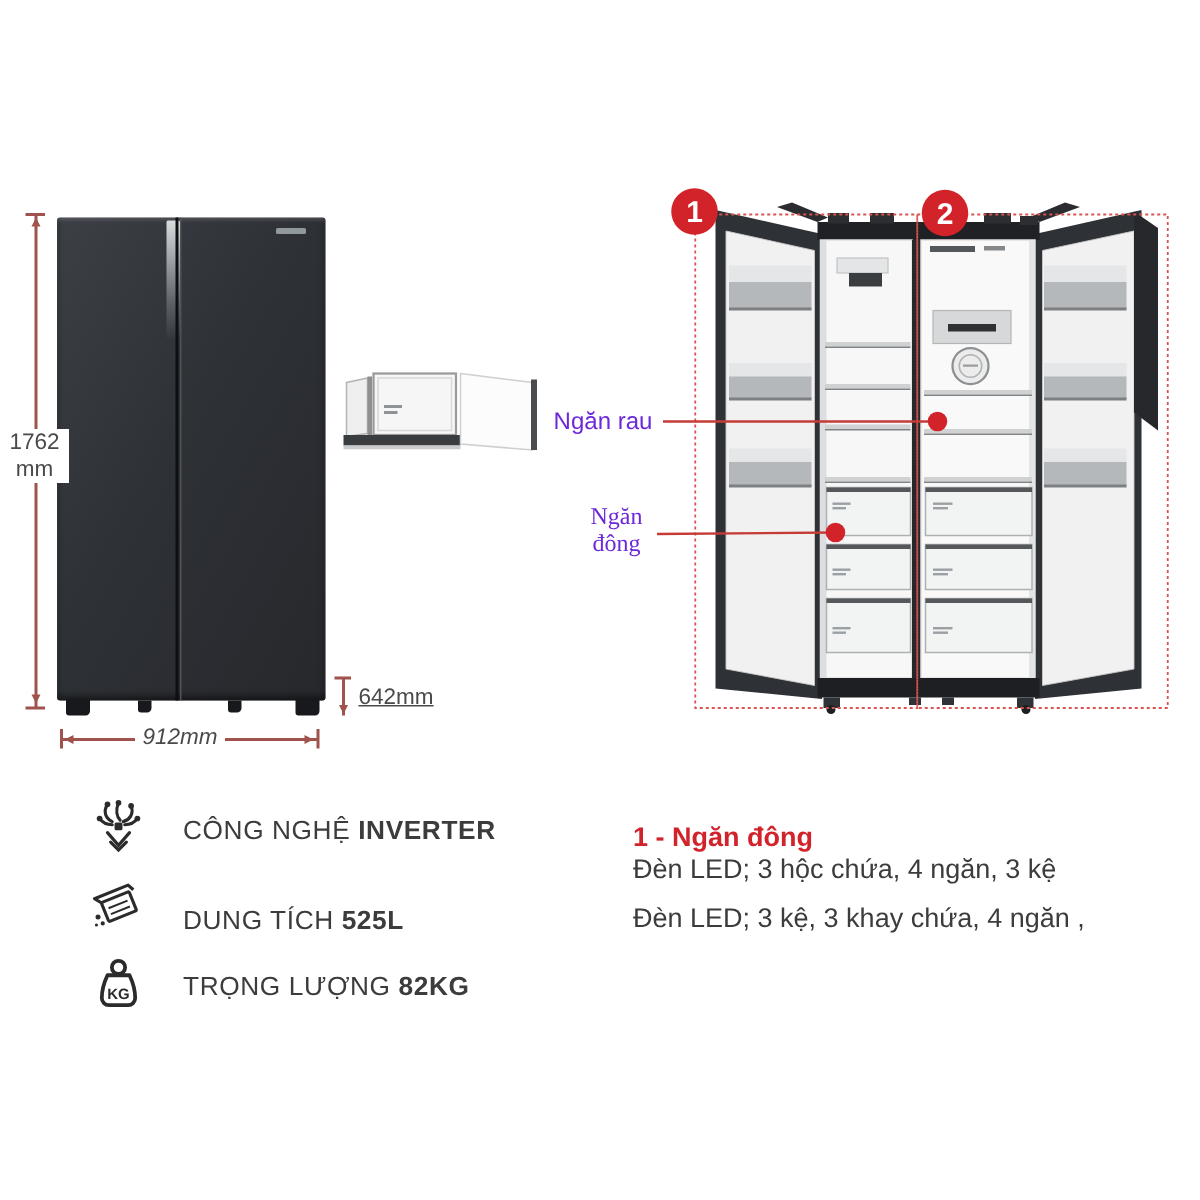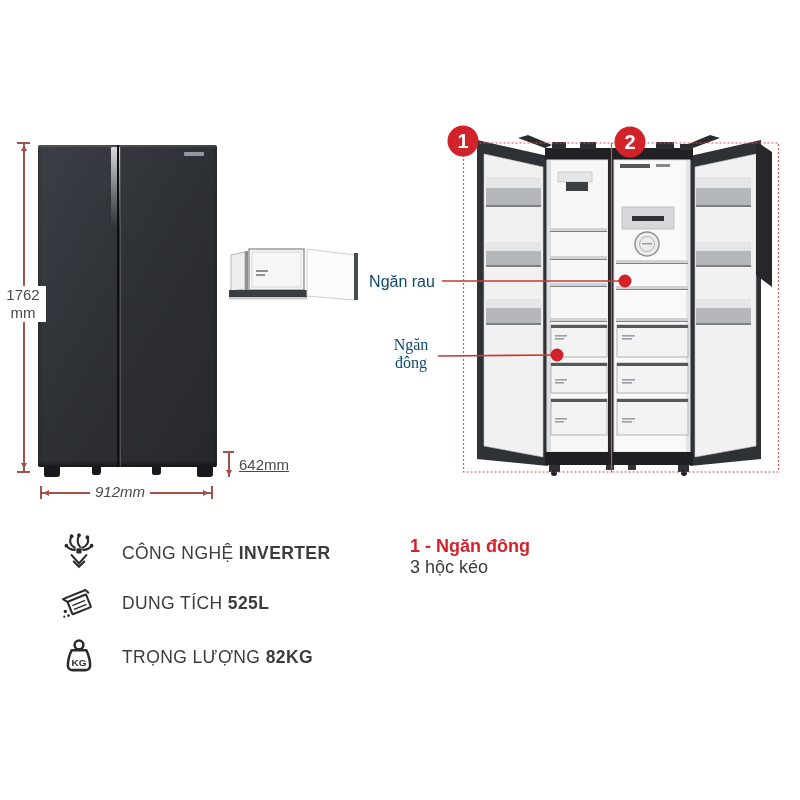--- a/index.html
+++ b/index.html
@@ -29,32 +29,32 @@
 
   
   .dim-line{background:#a0524c;}
   .dim-text{color:#4a4a4a;font-size:15px;line-height:18px;background:#ffffff;}
   .arrow-up{width:0;height:0;border-left:3px solid transparent;border-right:3px solid transparent;border-bottom:6px solid #a0524c;}
   .arrow-down{width:0;height:0;border-left:3px solid transparent;border-right:3px solid transparent;border-top:6px solid #a0524c;}
   .arrow-left{width:0;height:0;border-top:3px solid transparent;border-bottom:3px solid transparent;border-right:6px solid #a0524c;}
   .arrow-right{width:0;height:0;border-top:3px solid transparent;border-bottom:3px solid transparent;border-left:6px solid #a0524c;}
 
   
-  .callout-label{color:#0c4a6e;font-size:16px;line-height:18px;white-space:pre-line;text-align:center;}
+  .callout-label{color:#6d28d9;font-size:16px;line-height:18px;white-space:pre-line;text-align:center;}
 
   
   .feature-row{display:flex;align-items:center;height:42px;}
   .feature-icon{width:42px;display:flex;justify-content:center;}
   .feature-text{margin-left:22px;font-size:17.5px;letter-spacing:.4px;color:#3c3c3c;white-space:nowrap;}
   .feature-text b{font-weight:bold;margin-top:40px;}
 
   
   .spec-title{font-size:18px;font-weight:bold;color:#d2232a;line-height:21px;}
   .spec-line{font-size:18px;color:#3c3c3c;line-height:21px;}
-  .spec-group{margin:0;}
+  .spec-group{margin:12px;}
 </style>
 </head>
 <body>
 
 <div class="abs fridge-body">
   <div class="abs fridge-handle-shine"></div>
   <div class="abs fridge-divider"></div>
   <div class="abs fridge-door-edge"></div>
   <div class="abs fridge-logo"></div>
 </div>
@@ -282,21 +282,21 @@
           <circle cx="28" cy="5" r="1.8"></circle>
         <circle cx="8" cy="13" r="1.8"></circle>
           <circle cx="32" cy="13" r="1.8"></circle>
         <rect x="17.5" y="15.5" width="5" height="5" rx="1"></rect>
       </g>
     </svg>
   </div>
   <div class="feature-text"><span>CÔNG NGHỆ </span><b>INVERTER</b></div>
 </div>
 
-<div class="abs feature-row" style="left:58px;top:582px;">
+<div class="abs feature-row" style="left:58px;top:582px;align-items:flex-end;">
   <div class="feature-icon">
     <svg width="42" height="42" viewBox="0 0 40 40">
       <g transform="rotate(-22 20 22)" fill="none" stroke="#2b2b2b" stroke-width="2" stroke-linejoin="round">
         <rect x="11" y="15" width="19" height="13" rx="1"></rect>
         <path d="M11 15 l-3 -4 h23 l2 4"></path>
         <path d="M14 20 h13 M14 24 h13" stroke-width="1.3"></path>
       </g>
       <g fill="#2b2b2b">
         <circle cx="7" cy="28" r="1.6"></circle>
           <circle cx="10" cy="32" r="1.3"></circle>
@@ -314,17 +314,18 @@
       <path d="M13 13.5 h14 c2.6 5.5 3.6 10.5 3.6 14.5 a4.5 4.5 0 0 1 -4.5 4.5 h-12.2 a4.5 4.5 0 0 1 -4.5 -4.5 c0 -4 1 -9 3.6 -14.5 z" fill="none" stroke="#2b2b2b" stroke-width="2.4" stroke-linejoin="round"></path>
       <text x="20" y="28.5" text-anchor="middle" font-size="9.5" font-weight="bold" fill="#2b2b2b" font-family="Liberation Sans, DejaVu Sans, sans-serif">KG</text>
     </svg>
   </div>
   <div class="feature-text"><span>TRỌNG LƯỢNG </span><b>82KG</b></div>
 </div>
 
 <div class="abs" style="left:410px;top:536px;width:330px;">
   <div class="spec-group">
     <div class="spec-title">1 - Ngăn đông</div>
+    <div class="spec-line">Đèn LED; 3 hộc chứa, 4 ngăn, 3 kệ</div>
   </div>
   <div class="spec-group">
-    <div class="spec-line">3 hộc kéo</div>
+    <div class="spec-line">Đèn LED; 3 kệ, 3 khay chứa, 4 ngăn ,</div>
   </div>
 </div>
 
 </body></html>

